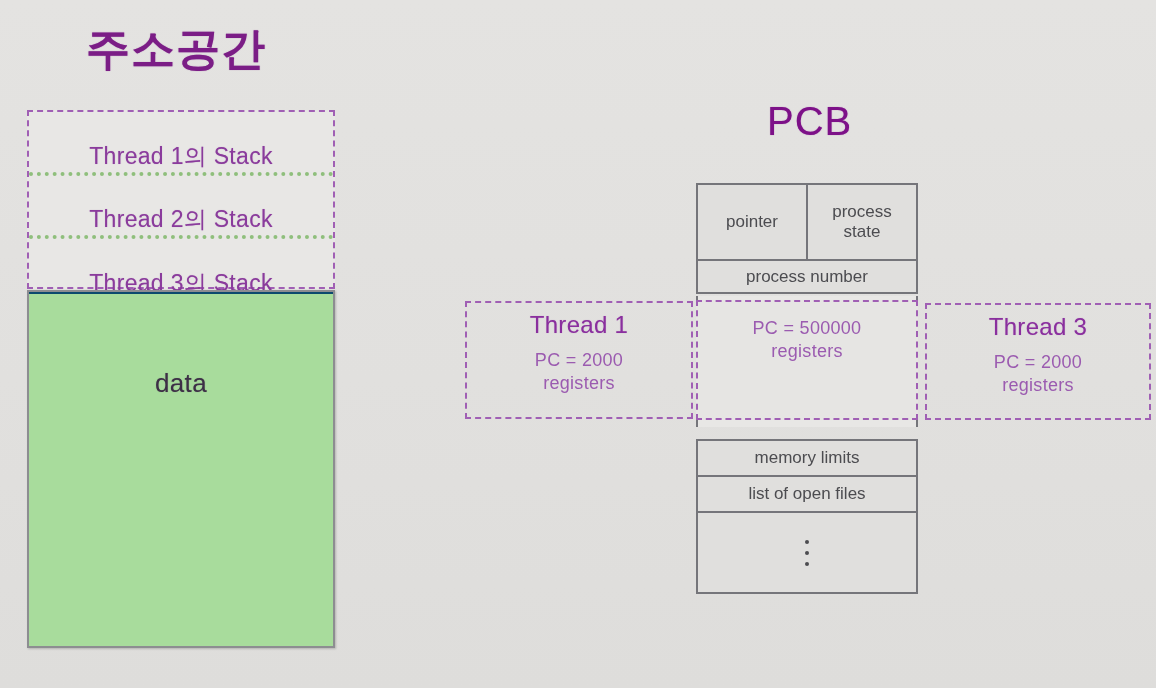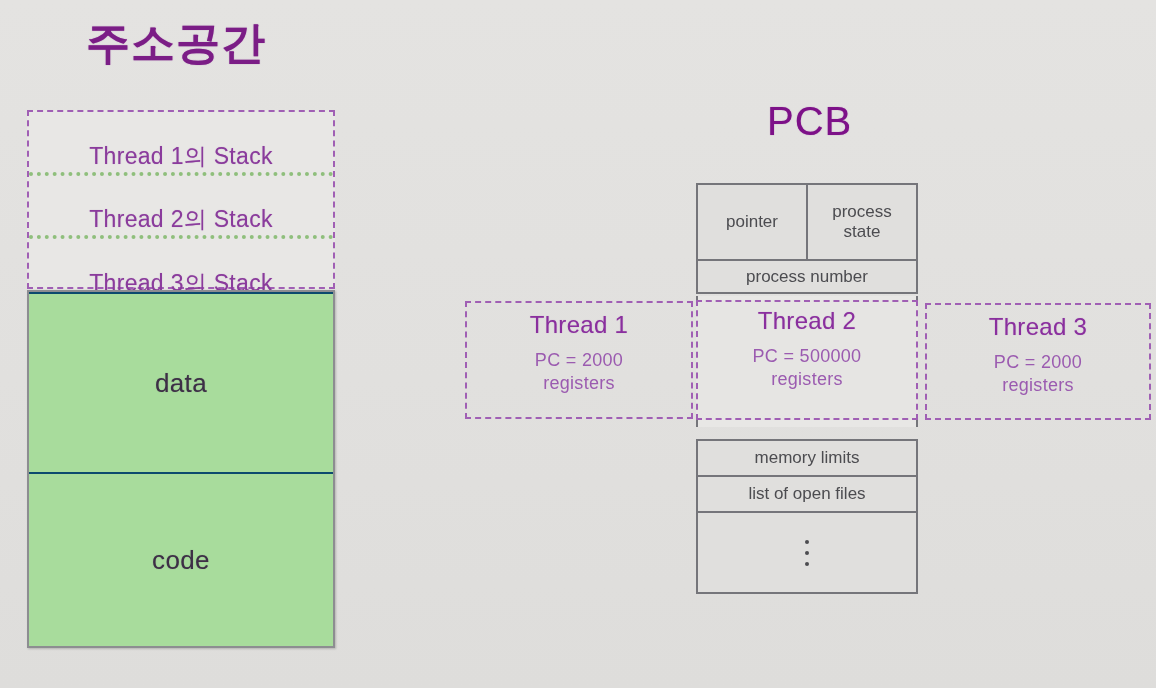--- a/index.html
+++ b/index.html
@@ -19,21 +19,21 @@
     left: 0; top: 0;
     width: 1156px;
     height: 688px;
     background: linear-gradient(180deg,#e4e3e1 0%, #e1e0de 55%, #dedddb 100%);
   }
 
   
   .title-addr {
     position: absolute;
     left: 86px;
-    top: 14px;
+    top: 20px;
     font-size: 44px;
     font-weight: bold;
     color: #7b1d86;
     letter-spacing: 1px;
     text-shadow: 0 0 1px rgba(123,29,134,.55);
     white-space: nowrap;
   }
   .title-pcb {
     position: absolute;
     left: 767px;
@@ -216,23 +216,20 @@
     </div>
     <div class="stack-row">
       <span class="stack-label">Thread 3의 Stack</span>
     </div>
   </div>
 
   <div class="addr-mem-box">
     <div class="mem-seg data">
       <span class="mem-label">data</span>
     </div>
-    <div class="mem-seg code">
-      <span class="mem-label">code</span>
-    </div>
   </div>
 
   <div class="title-pcb">PCB</div>
 
   <div class="pcb-table">
     <div class="pcb-row-top">
       <div class="pcb-cell">pointer</div>
       <div class="pcb-cell">
         <span style="white-space:pre-line">process
 state</span>
@@ -253,21 +250,20 @@
     </div>
   </div>
 
   <div class="thread-box t1">
     <div class="thread-title">Thread 1</div>
     <div class="thread-pc">PC = 2000</div>
     <div class="thread-regs">registers</div>
   </div>
 
   <div class="thread-box t2">
-    <div class="thread-title">Thread 2</div>
     <div class="thread-pc">PC =  500000</div>
     <div class="thread-regs">registers</div>
   </div>
 
   <div class="thread-box t3">
     <div class="thread-title">Thread 3</div>
     <div class="thread-pc">PC =  2000</div>
     <div class="thread-regs">registers</div>
   </div>
 

